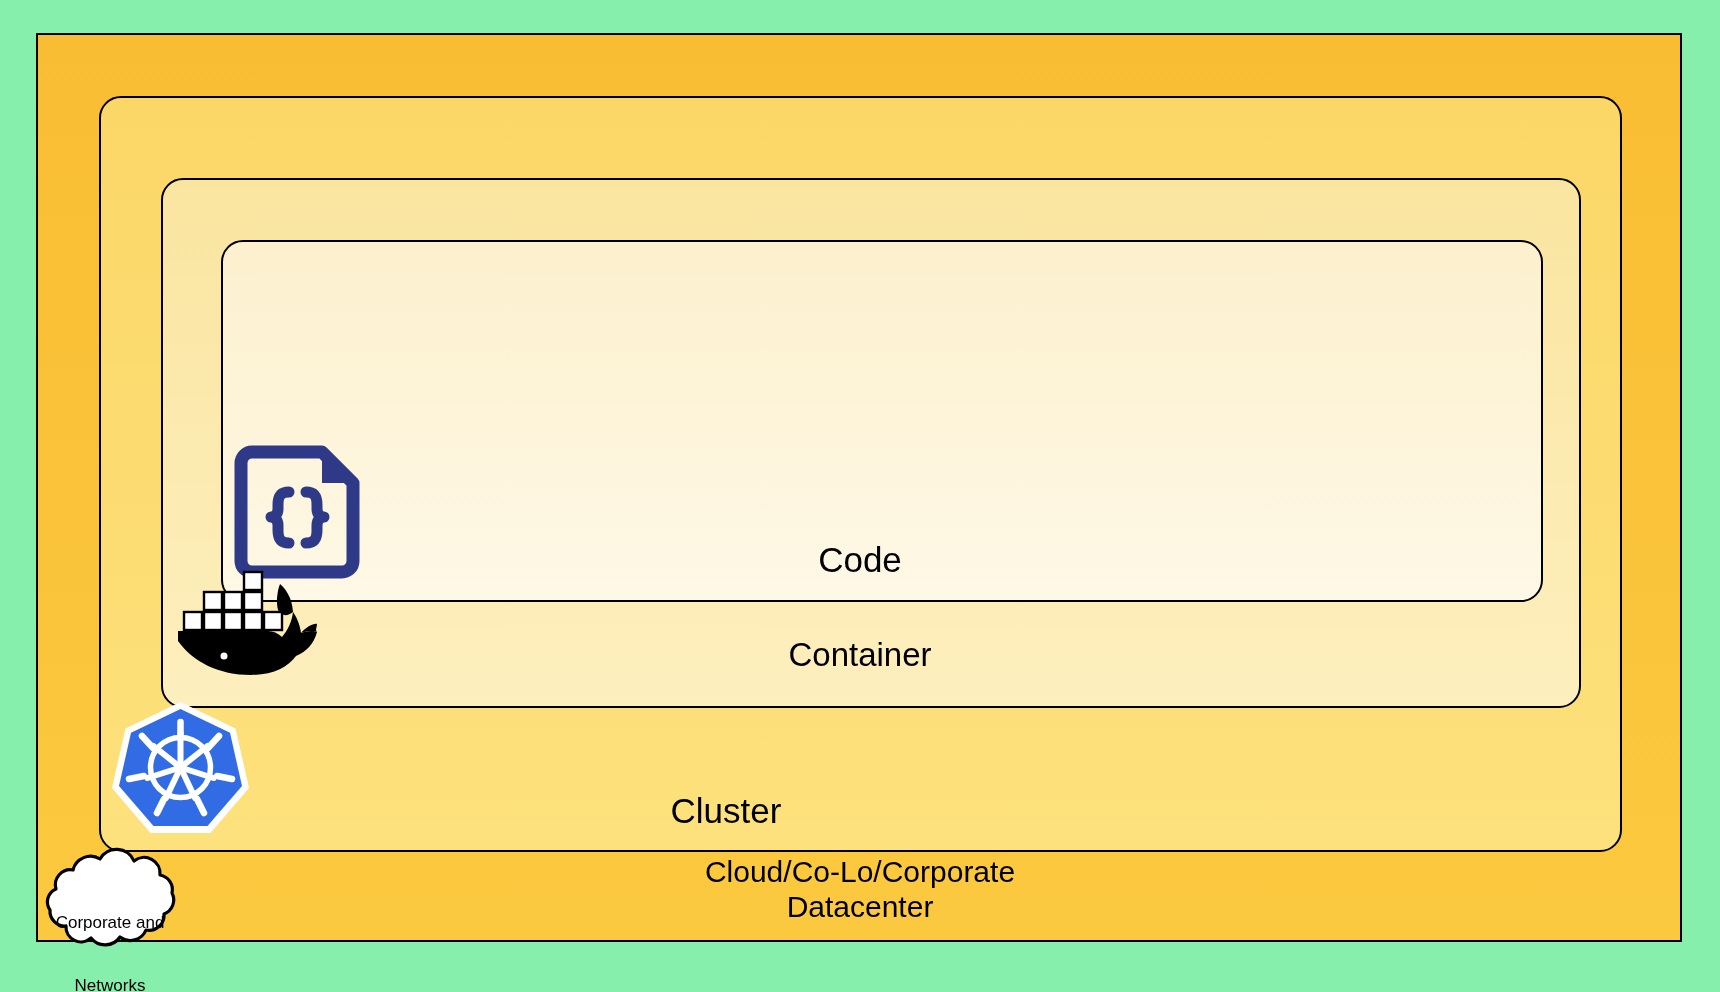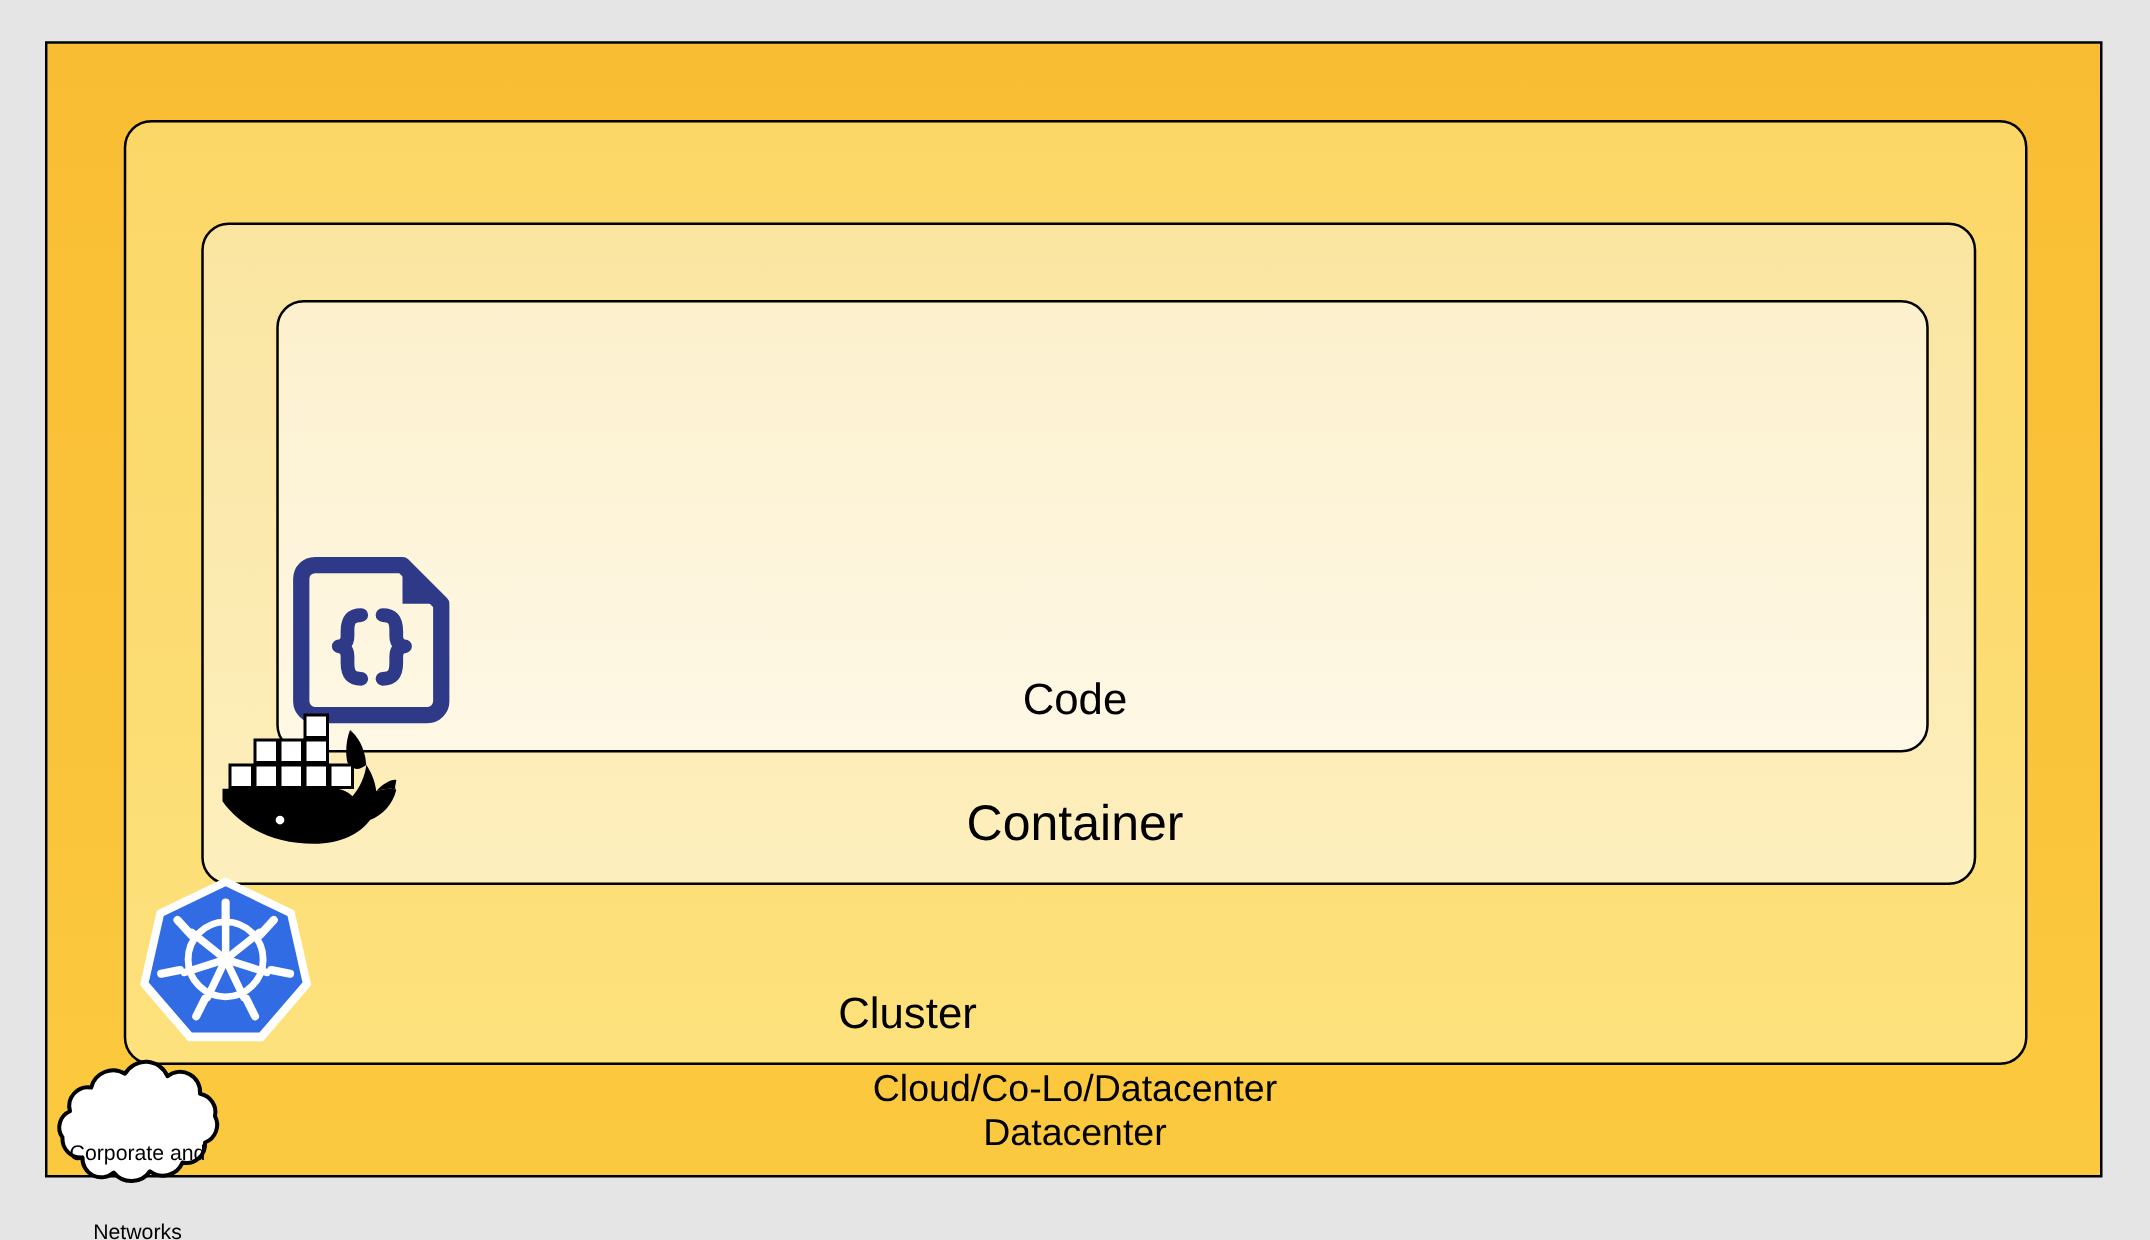--- a/index.html
+++ b/index.html
@@ -10,21 +10,21 @@
   body {
     width: 1720px;
     height: 992px;
     font-family: "Liberation Sans", sans-serif;
     overflow: hidden;
   }
   #stage {
     position: relative;
     width: 1720px;
     height: 992px;
-    background: #e5e5e5;
+    background: #86efac;
   }
 
   
   .layer {
     position: absolute;
     box-sizing: border-box;
     border: 2px solid #000000;
   }
   .layer-datacenter {
     left: 36px;
@@ -77,21 +77,21 @@
   .label-code {
     left: 0;
     width: 1720px;
     top: 539px;
     font-size: 35px;
   }
   .label-container {
     left: 0;
     width: 1720px;
     top: 636px;
-    font-size: 40px;
+    font-size: 33px;
   }
   .label-cluster {
     left: 0;
     width: 1452px;
     top: 790px;
     font-size: 35px;
   }
   .label-datacenter {
     left: 0;
     width: 1720px;
@@ -161,21 +161,21 @@
   <div class="layer layer-container"></div>
 
   <div class="layer layer-code"></div>
 
   <div class="layer-label label-code">Code</div>
 
   <div class="layer-label label-container">Container</div>
 
   <div class="layer-label label-cluster">Cluster</div>
 
-  <div class="layer-label label-datacenter">Cloud/Co-Lo/Datacenter
+  <div class="layer-label label-datacenter">Cloud/Co-Lo/Corporate
 Datacenter</div>
 
   <div class="icon-wrap icon-code">
     <svg viewBox="0 0 118 126" xmlns="http://www.w3.org/2000/svg">
       <path d="M14 3 L84 3 L115 34 L115 112 A11 11 0 0 1 104 123 L14 123 A11 11 0 0 1 3 112 L3 14 A11 11 0 0 1 14 3 Z" fill="none" stroke="#2E3A87" stroke-width="13" stroke-linejoin="round"></path>
       <path d="M84 3 L115 34 L84 34 Z" fill="#2E3A87"></path>
       <path d="M51 43 C41 43 40 49 40 56 L40 60 C40 66 36 68 33 68 C36 68 40 70 40 76 L40 81 C40 88 41 94 51 94" fill="none" stroke="#2E3A87" stroke-width="11" stroke-linecap="round" stroke-linejoin="round"></path>
       <path d="M68 43 C78 43 79 49 79 56 L79 60 C79 66 83 68 86 68 C83 68 79 70 79 76 L79 81 C79 88 78 94 68 94" fill="none" stroke="#2E3A87" stroke-width="11" stroke-linecap="round" stroke-linejoin="round"></path>
     </svg>
   </div>

